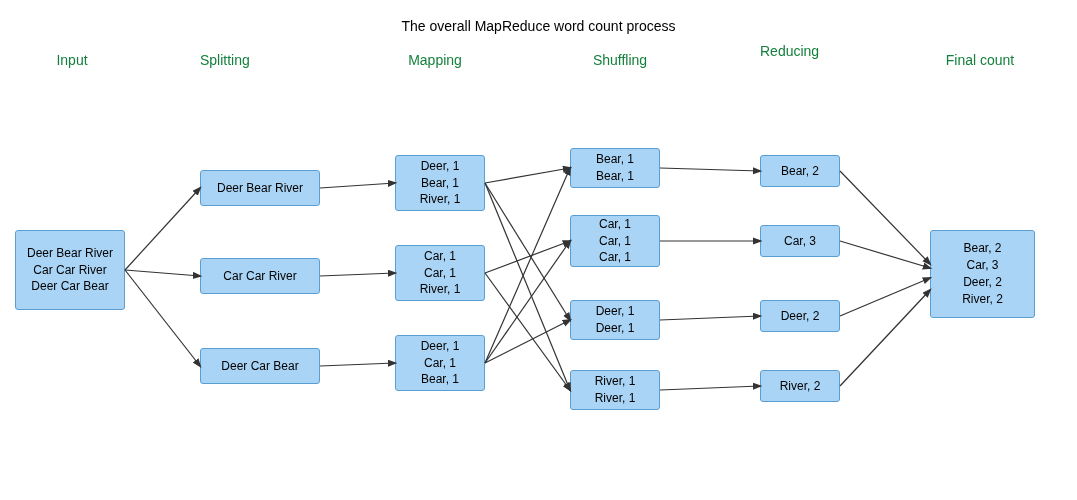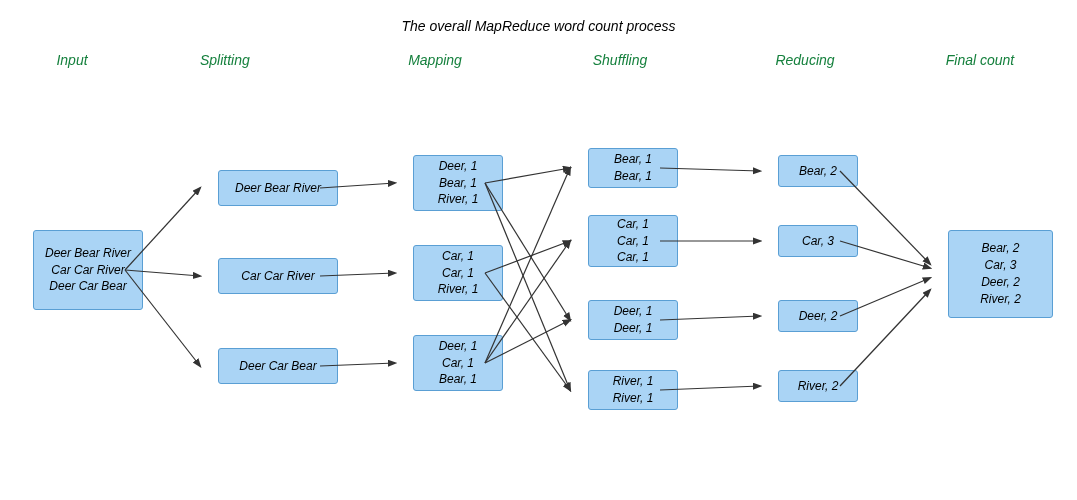--- a/index.html
+++ b/index.html
@@ -9,21 +9,20 @@
       font-size: 13px;
       width: 1077px;
       height: 500px;
       overflow: hidden;
       position: relative;
     }
     .diagram-container {
       position: relative;
       width: 1077px;
       height: 500px;
-      font-style: italic;
     }
     .title {
       text-align: center;
       font-size: 14px;
       padding-top: 18px;
       margin-bottom: 0;
     }
     .stage-label {
       font-size: 14px;
       color: #15803d;
@@ -33,21 +32,20 @@
       position: absolute;
       background: #aad4f5;
       border: 1px solid #5a9fd4;
       border-radius: 3px;
       display: flex;
       align-items: center;
       justify-content: center;
       text-align: center;
       font-size: 12px;
       line-height: 1.4;
-      margin-left: 18px;
     }
     svg.arrows {
       position: absolute;
       top: 0;
       left: 0;
       width: 1077px;
       height: 500px;
       pointer-events: none;
     }
     svg.arrows line, svg.arrows path {
@@ -64,21 +62,21 @@
 <body>
 
 <div class="diagram-container">
 
   <div class="title">The overall MapReduce word count process</div>
 
   <div class="stage-label" style="position:absolute;top:52px;left:32px;width:80px;text-align:center;">Input</div>
   <div class="stage-label" style="position:absolute;top:52px;left:200px;width:100px;text-align:left;">Splitting</div>
   <div class="stage-label" style="position:absolute;top:52px;left:390px;width:90px;text-align:center;">Mapping</div>
   <div class="stage-label" style="position:absolute;top:52px;left:570px;width:100px;">Shuffling</div>
-  <div class="stage-label" style="position:absolute;top:52px;left:760px;width:90px;text-align:center;">Reducing</div>
+  <div class="stage-label" style="position:absolute;top:43px;left:760px;width:90px;text-align:left;">Reducing</div>
   <div class="stage-label" style="position:absolute;top:52px;left:930px;width:100px;text-align:center;">Final count</div>
 
   <div class="box" style="left:15px;top:230px;width:110px;height:80px;white-space:pre-line;">Deer Bear River
 Car Car River
 Deer Car Bear</div>
 
   <div class="box" style="left:200px;top:170px;width:120px;height:36px;">Deer Bear River</div>
   <div class="box" style="left:200px;top:258px;width:120px;height:36px;">Car Car River</div>
   <div class="box" style="left:200px;top:348px;width:120px;height:36px;">Deer Car Bear</div>
 

